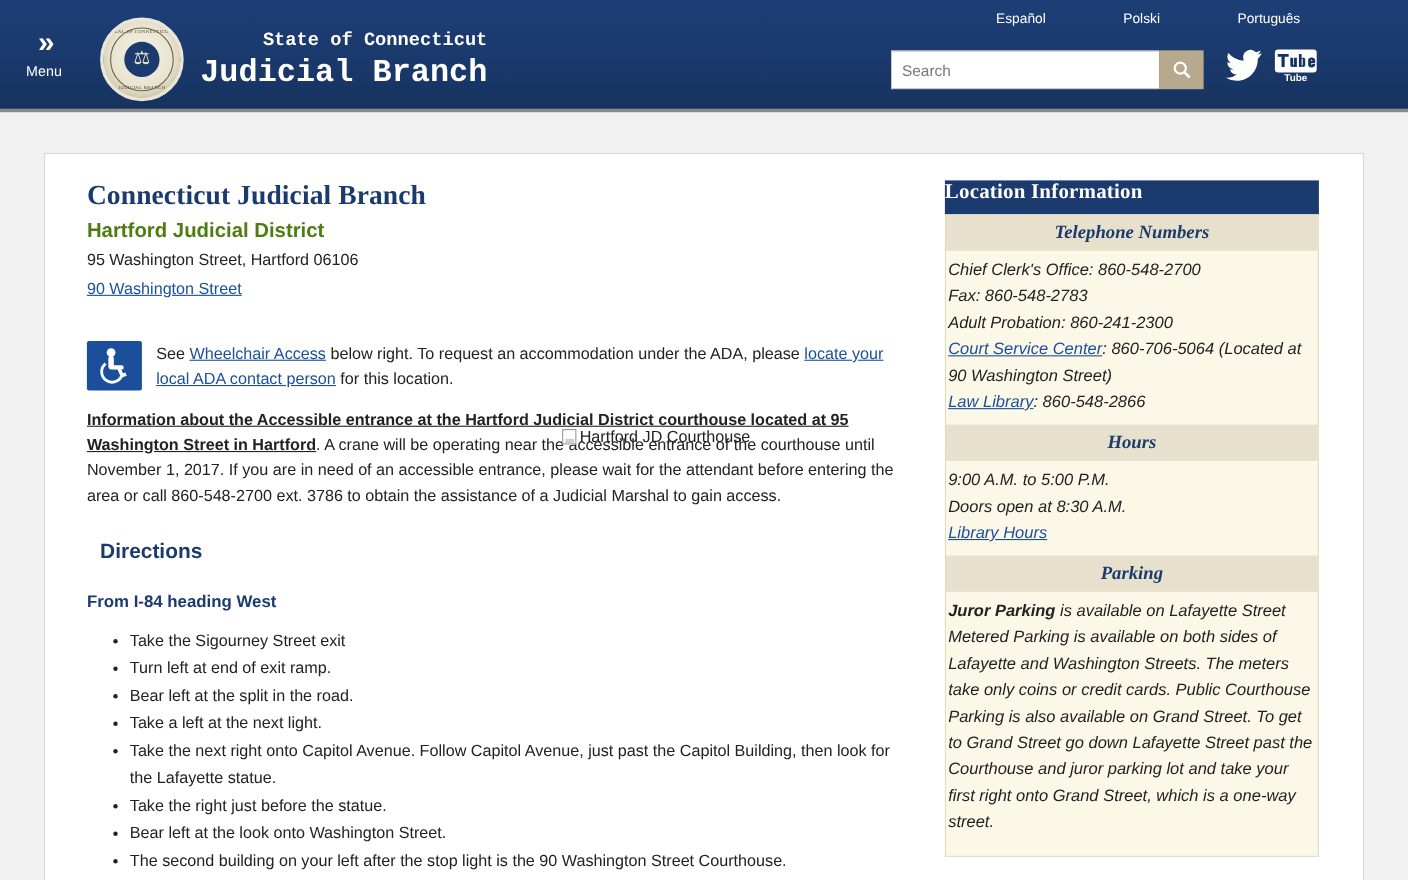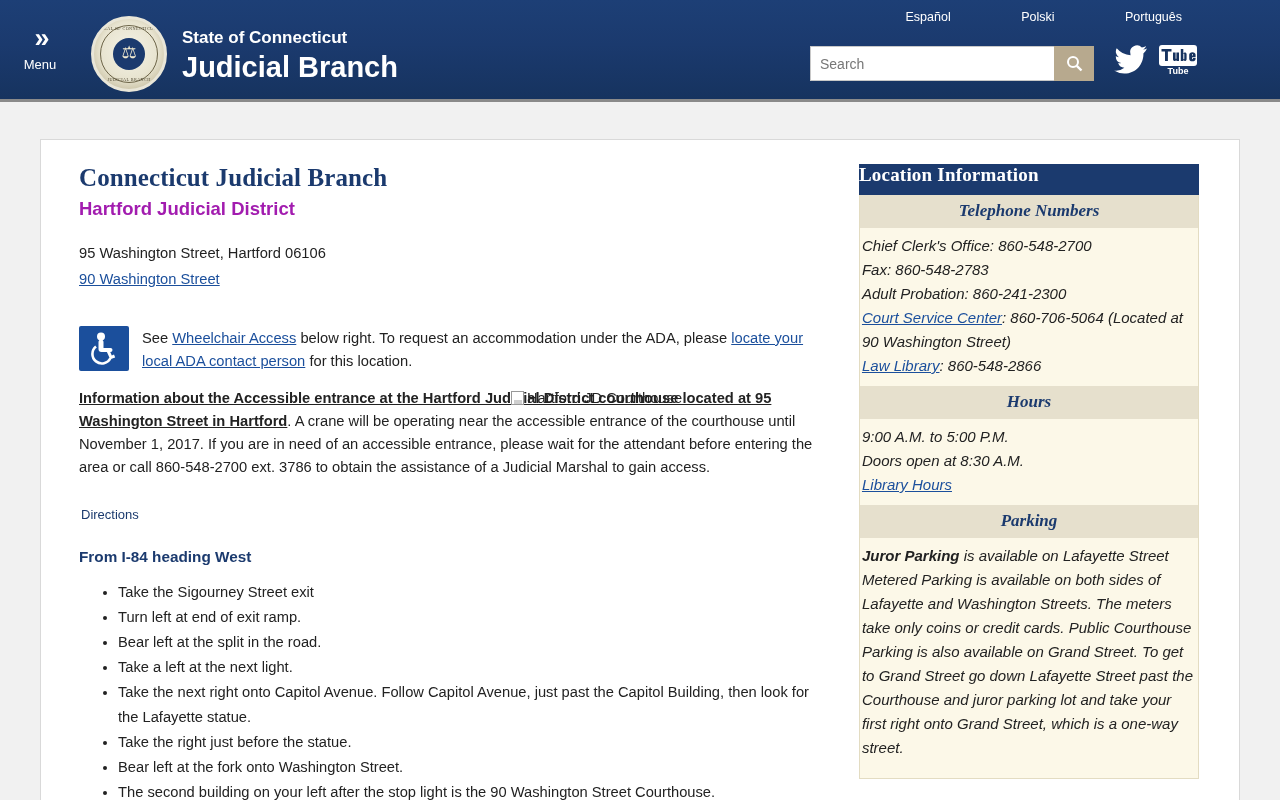--- a/index.html
+++ b/index.html
@@ -80,21 +80,22 @@
     letter-spacing: 0.4px;
     font-family: "Liberation Serif", serif;
   }
   .seal .toptext { top: 7px; }
   .seal .bottext { bottom: 7px; }
 
   .brand {
     position: absolute;
     left: 182px; top: 28px;
     color: #ffffff;
-    font-family: Liberation Sans, sans-serif;
+    font-family: Liberation Mono, monospace;
+    text-align: right;
   }
   .brand .line1 {
     font-size: 17px;
     font-weight: bold;
     line-height: 20px;
   }
   .brand .line2 {
     font-size: 29px;
     font-weight: bold;
     line-height: 34px;
@@ -177,22 +178,22 @@
   h1.title {
     font-family: "Liberation Serif", serif;
     font-size: 25px;
     color: #1b3a6e;
     margin: 0 0 6px 0;
     font-weight: bold;
     letter-spacing: 0.1px;
   }
   h2.subtitle {
     font-size: 18.5px;
-    color: #a21caf;
-    margin: 0 0 22px 0;
+    color: #4d7c0f;
+    margin: 0 0 6px 0;
     font-weight: bold;
   }
   .addr {
     font-size: 14.7px;
     color: #222;
     line-height: 22px;
     margin: 0 0 4px 0;
   }
   a.link {
     color: #1b4f9c;
@@ -256,24 +257,24 @@
     line-height: 23px;
     color: #222;
     margin-top: 14px;
   }
   .notice b {
     font-weight: bold;
     text-decoration: underline;
   }
 
   h3.sec {
-    font-size: 13px;
+    font-size: 19px;
     color: #1b3a6e;
-    font-weight: normal;
-    margin: 28px 0 0 2px;
+    font-weight: bold;
+    margin: 28px 0 0 12px;
   }
   h3.sub {
     font-size: 15.3px;
     color: #1b3a6e;
     font-weight: bold;
     margin: 26px 0 0 0;
   }
   ul.dirlist {
     margin: 14px 0 0 0;
     padding-left: 39px;
@@ -413,21 +414,21 @@
       <h3 class="sec">Directions</h3>
 
       <h3 class="sub">From I-84 heading West</h3>
       <ul class="dirlist">
         <li>Take the Sigourney Street exit</li>
         <li>Turn left at end of exit ramp.</li>
         <li>Bear left at the split in the road.</li>
         <li>Take a left at the next light.</li>
         <li>Take the next right onto Capitol Avenue. Follow Capitol Avenue, just past the Capitol Building, then look for the Lafayette statue.</li>
         <li>Take the right just before the statue.</li>
-        <li>Bear left at the fork onto Washington Street.</li>
+        <li>Bear left at the look onto Washington Street.</li>
         <li>The second building on your left after the stop light is the 90 Washington Street Courthouse.</li>
       </ul>
 
       
     </div>
 
     <div class="right">
       <div class="side-header">Location Information</div>
       <div class="side-body">
 

